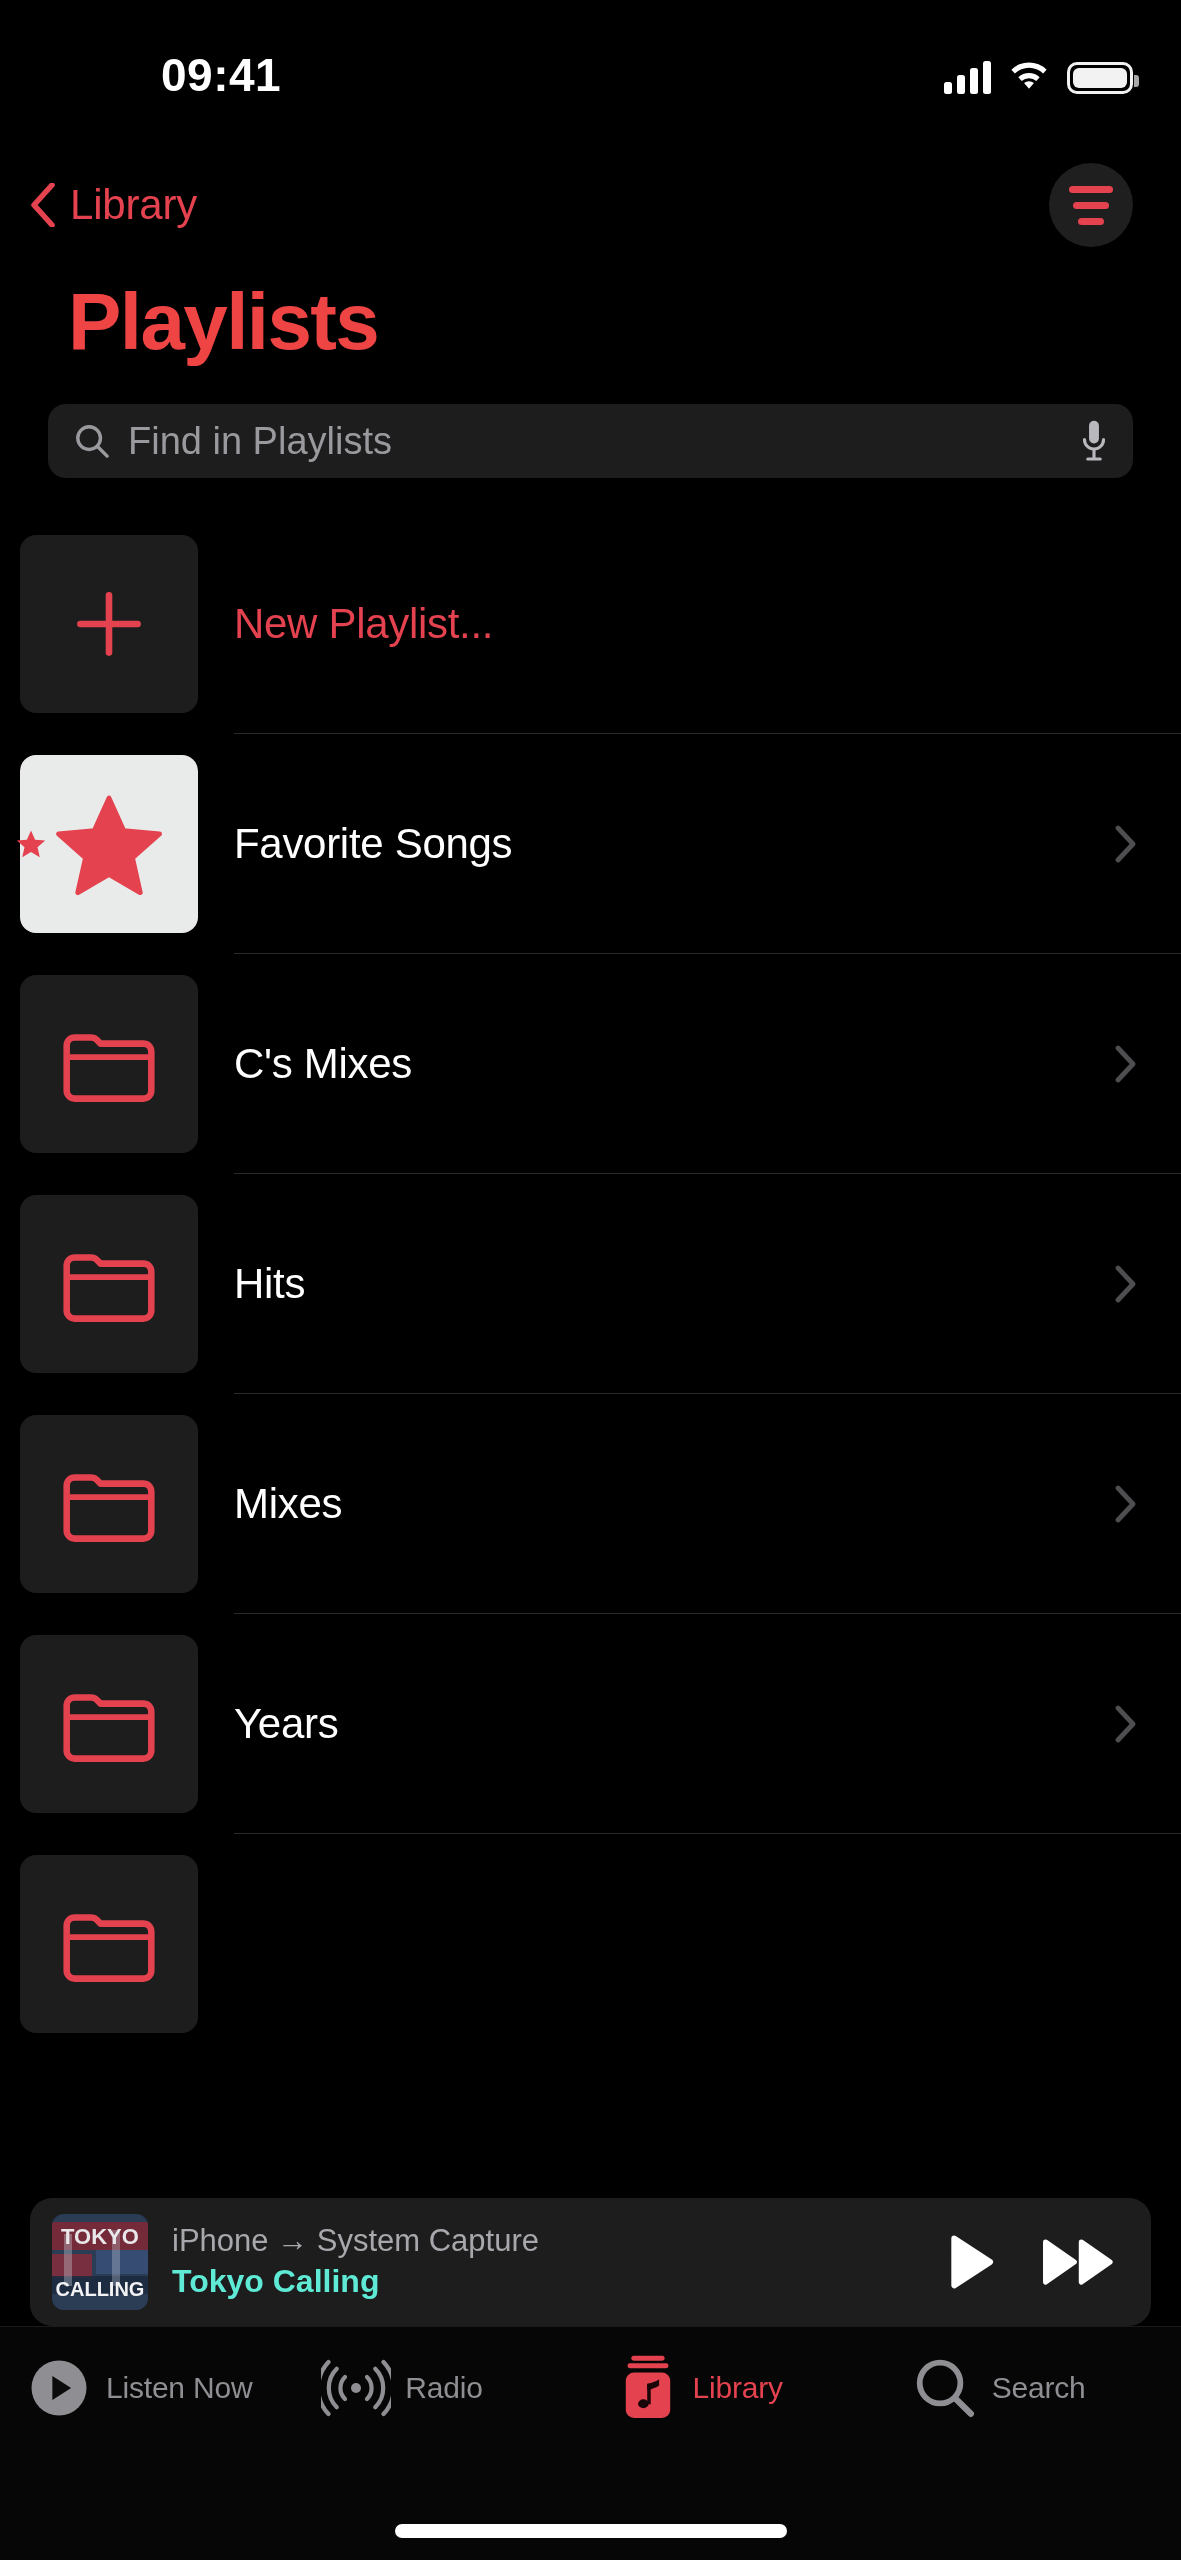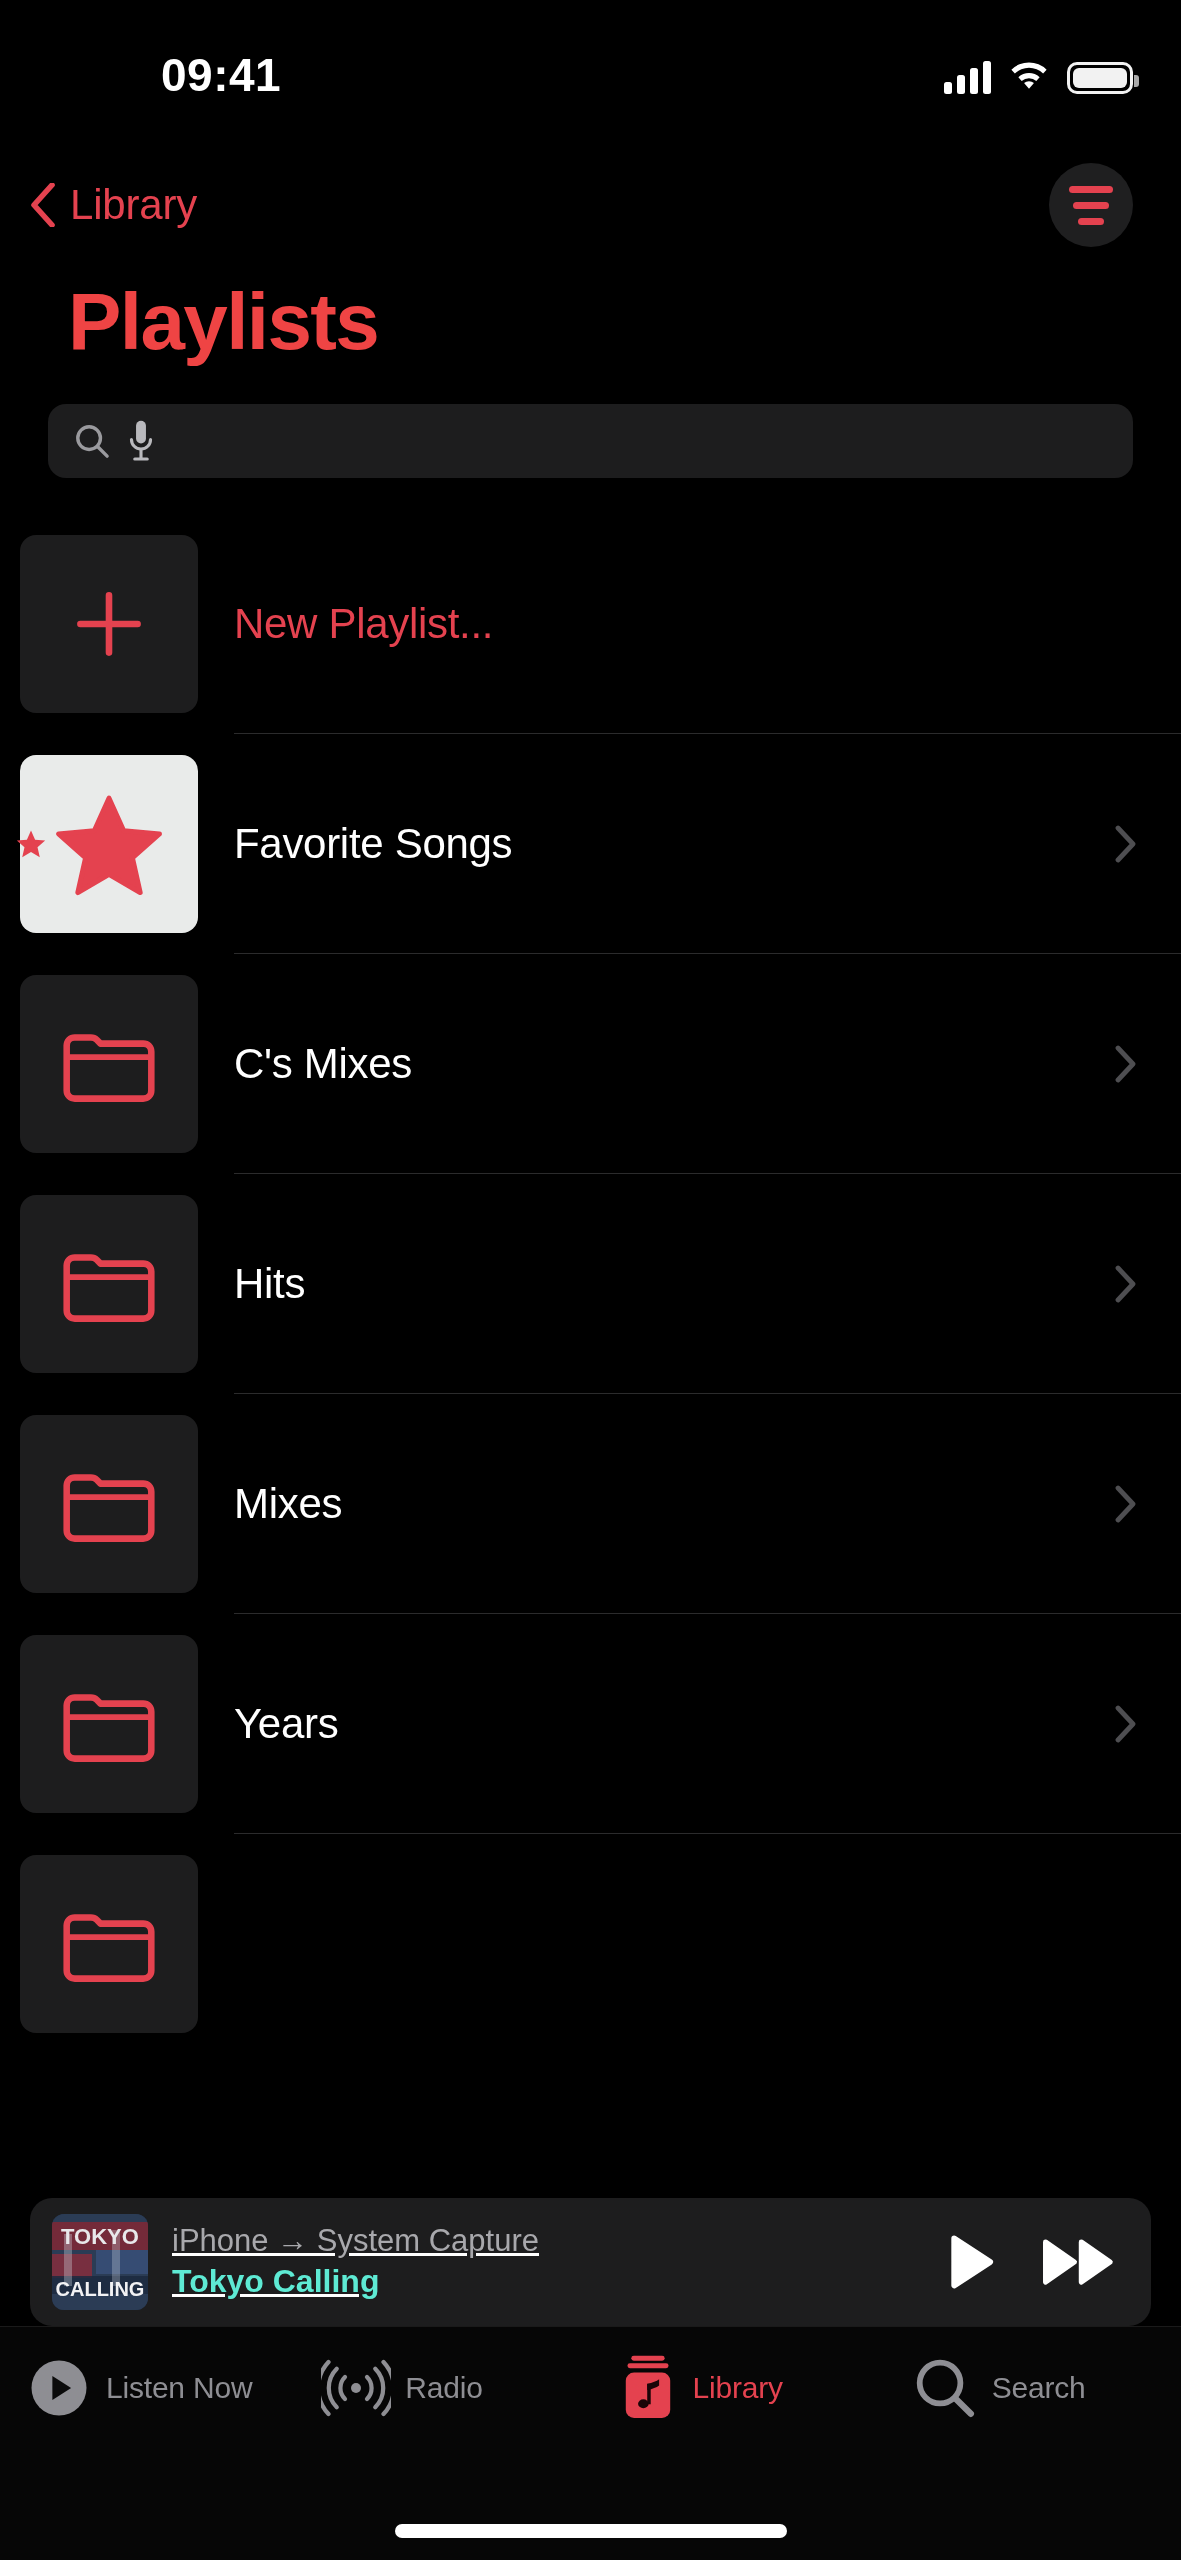--- a/index.html
+++ b/index.html
@@ -121,21 +121,21 @@
     height:128px; background:#1d1d1e; border-radius:22px;
     display:flex; align-items:center; padding:0 34px 0 22px;
     gap:24px;
   }
   .np-art{
     width:96px; height:96px; border-radius:12px; flex:0 0 auto;
     overflow:hidden; position:relative;
     background:#23334d;
   }
   .np-art .collage{ position:absolute; inset:0; }
-  .np-text{ flex:1; min-width:0;text-decoration:underline; }
+  .np-text{ flex:1; min-width:0; }
   .np-route{
     font-size:31px; color:#a8a8ac; white-space:nowrap;
     overflow:hidden; text-overflow:ellipsis; line-height:1.25;
   }
   .np-title{
     font-size:32px; color:#5eead4; font-weight:700; white-space:nowrap;
     overflow:hidden; text-overflow:ellipsis; line-height:1.3; margin-top:0;
   }
   .np-controls{ display:flex; align-items:center; gap:46px; flex:0 0 auto; }
   .np-btn{ cursor:pointer; display:flex; align-items:center; }
@@ -200,20 +200,21 @@
 </div>
 
 <div class="bigtitle">Playlists</div>
 
 <div class="searchwrap">
   <div class="searchbar">
     <svg class="mag" viewBox="0 0 20 20">
       <circle cx="8.4" cy="8.4" r="6.3" fill="none" stroke="#9a9a9e" stroke-width="1.9"></circle>
       <path d="M13.2 13.2 18.4 18.4" stroke="#9a9a9e" stroke-width="1.9" stroke-linecap="round"></path>
     </svg>
+    <input class="search-input" type="text" placeholder="Find in Playlists" style="">
     <svg class="mic" viewBox="0 0 14 24">
       <rect x="4.3" y="1" width="5.4" height="12.4" rx="2.7" fill="#b9b9bd"></rect>
       <path d="M1.8 11.2a5.2 5.2 0 0 0 10.4 0" fill="none" stroke="#b9b9bd" stroke-width="1.7" stroke-linecap="round"></path>
       <path d="M7 16.6V21" stroke="#b9b9bd" stroke-width="1.7" stroke-linecap="round"></path>
       <path d="M3.6 21.8h6.8" stroke="#b9b9bd" stroke-width="1.7" stroke-linecap="round"></path>
     </svg>
   </div>
 </div>
 
 <div class="list">

